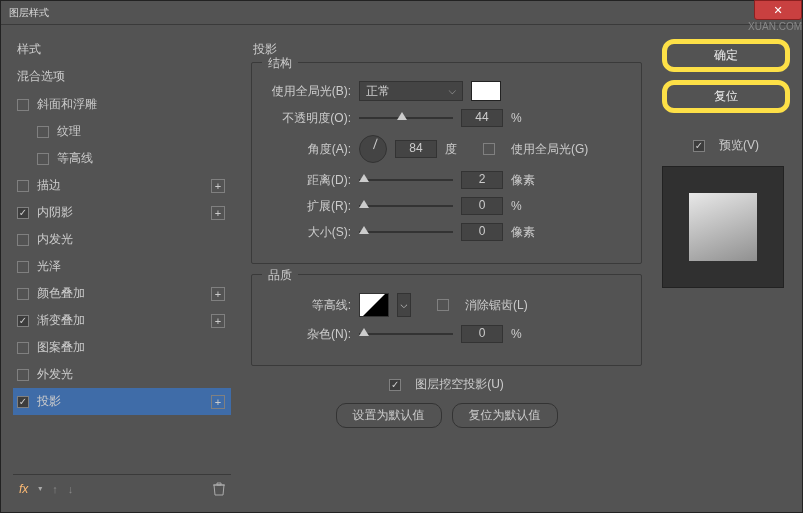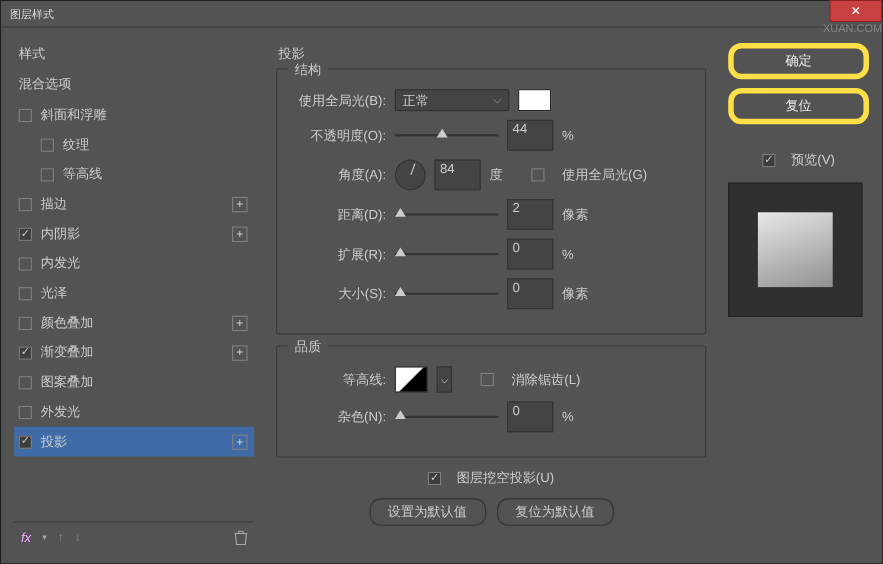--- a/index.html
+++ b/index.html
@@ -16,36 +16,36 @@
 .blend-header{padding:4px 4px 6px;color:#ccc}
 .style-list{flex:1}
 .style-item{display:flex;align-items:center;padding:5px 4px;position:relative;cursor:pointer}
 .style-item.indent{padding-left:24px}
 .style-item.selected{background:#3f6ca8}
 .chk{width:12px;height:12px;border:1px solid #808080;background:#535353;margin-right:8px;display:inline-flex;align-items:center;justify-content:center;flex-shrink:0}
 .chk.checked{background:#3d3d3d}
 .chk.checked::after{content:"✓";color:#ccc;font-size:10px;line-height:1}
 .plus-icon{position:absolute;right:6px;width:14px;height:14px;border:1px solid #808080;display:flex;align-items:center;justify-content:center;font-size:11px;color:#ccc;cursor:pointer}
 .bottom-bar{height:28px;border-top:1px solid #3a3a3a;display:flex;align-items:center;padding:0 6px;gap:10px}
-.fx-label{color:#f0abfc;font-style:italic}
+.fx-label{color:#fdba74;font-style:italic}
 .arrow-icon{color:#888;cursor:pointer;font-size:11px}
 .trash-icon{margin-left:auto;cursor:pointer}
 .center-panel{flex:1;padding:4px 8px}
 .section-title{color:#ccc;margin:2px 0 4px 2px}
 .fieldset{border:1px solid #3a3a3a;border-radius:2px;padding:10px 14px 14px;margin-bottom:10px;position:relative}
 .fieldset-label{position:absolute;top:-8px;left:10px;background:#535353;padding:0 6px;color:#ccc}
 .row{display:flex;align-items:center;margin:8px 0;gap:8px}
 .row-label{width:85px;text-align:right;color:#ccc}
 .dropdown{width:104px;height:20px;background:#444;border:1px solid #333;display:flex;align-items:center;padding:0 6px;position:relative;cursor:pointer}
 .dropdown::after{content:"⌵";position:absolute;right:6px;color:#999;font-size:10px}
 .color-swatch{width:30px;height:20px;background:#fff;border:1px solid #222;cursor:pointer}
 .slider{width:94px;height:14px;position:relative}
 .slider-track{position:absolute;top:6px;width:100%;height:2px;background:#333}
 .slider-thumb{position:absolute;width:0;height:0;border-left:5px solid transparent;border-right:5px solid transparent;border-bottom:8px solid #ccc;top:1px}
-.num-input{width:42px;height:28px;background:#444;border:1px solid #333;padding:0 4px;text-align:left;color:#ccc}
+.num-input{width:42px;height:18px;background:#444;border:1px solid #333;padding:0 4px;text-align:center;color:#ccc}
 .unit{color:#ccc;width:30px}
 .angle-dial{width:28px;height:28px;border:1px solid #333;border-radius:50%;background:#444;position:relative;cursor:pointer}
 .angle-dial::after{content:"";position:absolute;width:1px;height:11px;background:#ccc;left:13px;top:2px;transform-origin:bottom;transform:rotate(20deg)}
 .contour-box{width:30px;height:24px;border:1px solid #333;background:linear-gradient(135deg,#fff 0%,#fff 48%,#000 52%,#000 100%);cursor:pointer}
 .contour-dd{width:14px;height:24px;background:#444;border:1px solid #333;display:flex;align-items:center;justify-content:center;cursor:pointer;font-size:9px}
 .ck-row{display:flex;align-items:center;justify-content:center;margin:10px 0;gap:6px}
 .btn-row{display:flex;justify-content:center;gap:10px}
 .small-btn{padding:3px 16px;background:#535353;border:1px solid #333;border-radius:10px;cursor:pointer;color:#ccc}
 .right-panel{width:128px;display:flex;flex-direction:column;gap:8px;padding-top:4px}
 .pill-btn{height:33px;border:5px solid #fde047;border-radius:12px;background:#535353;display:flex;align-items:center;justify-content:center;cursor:pointer;color:#eee}

